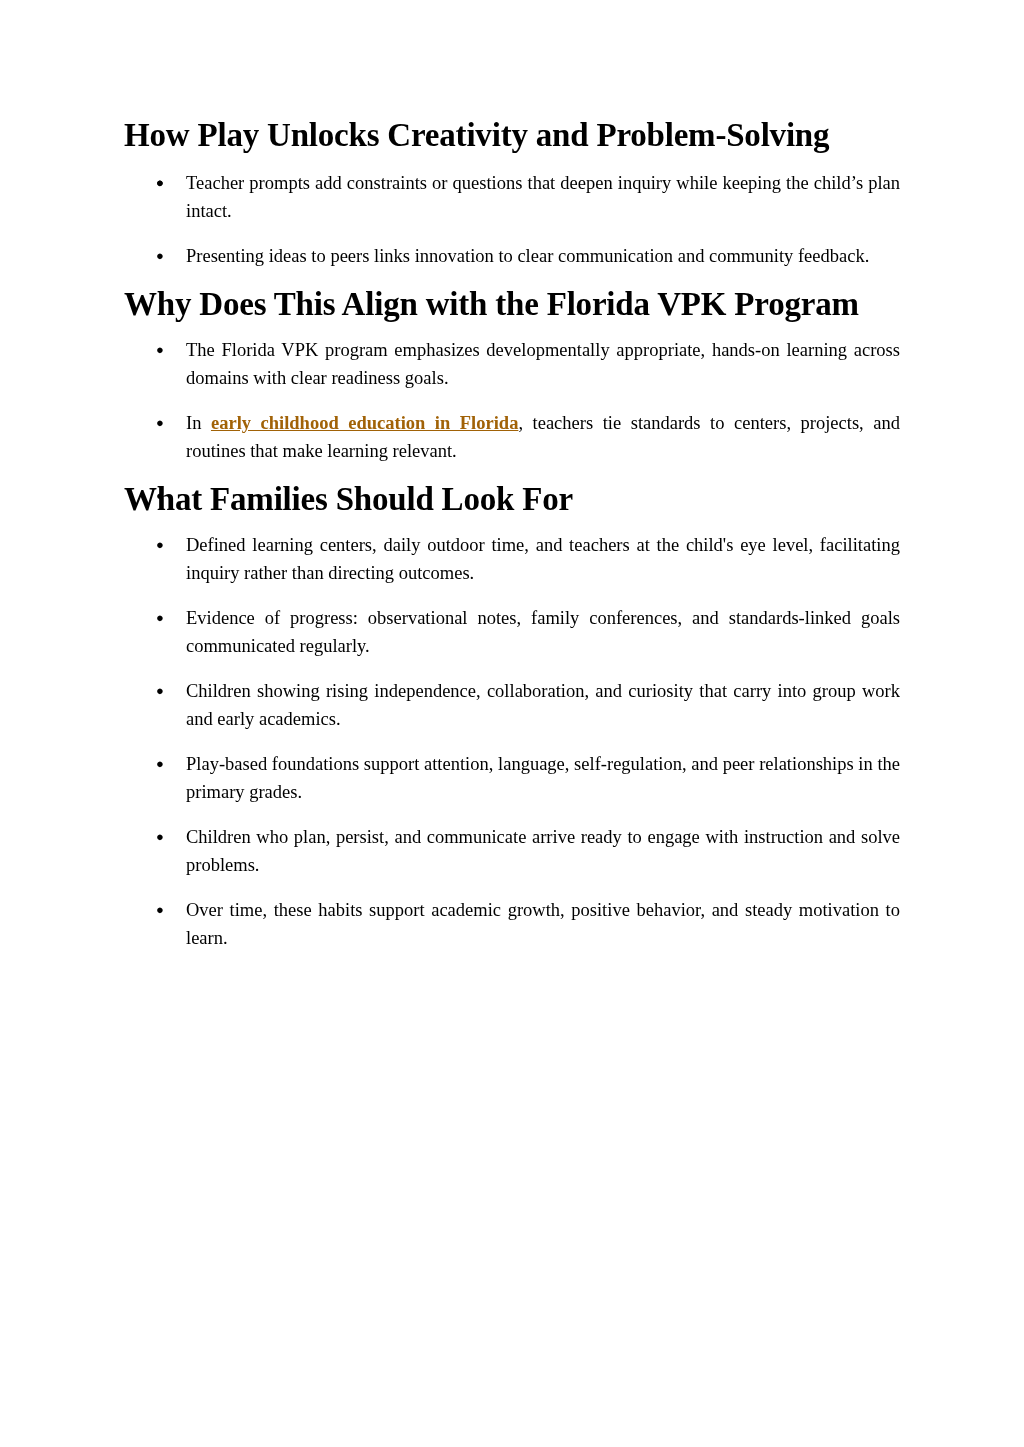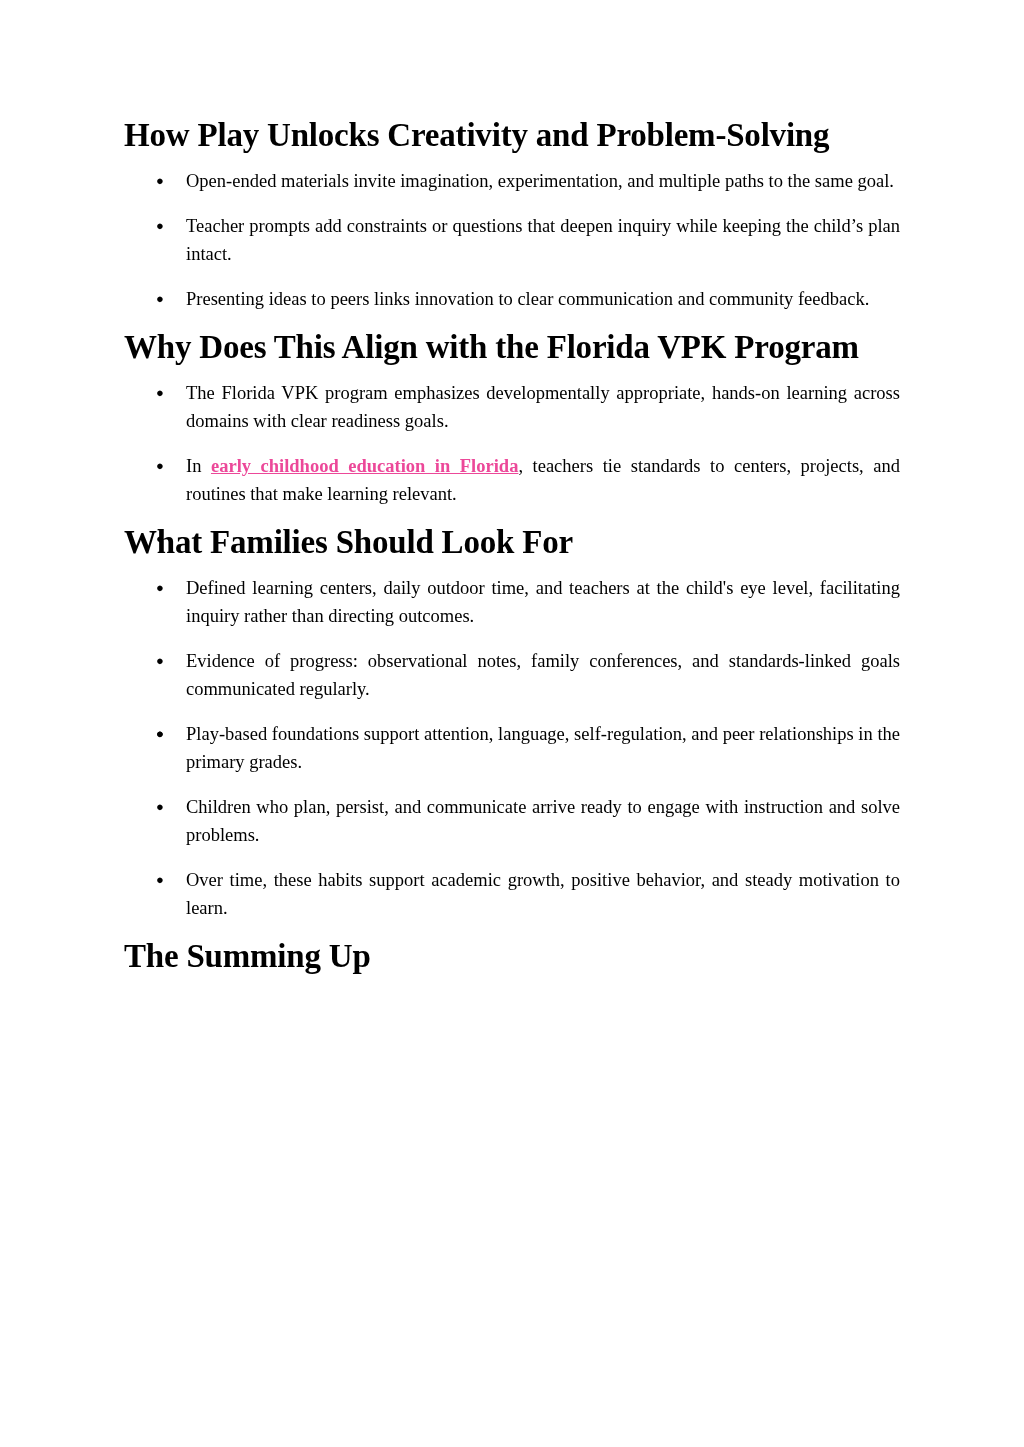--- a/index.html
+++ b/index.html
@@ -65,49 +65,48 @@
     }
   </style>
 </head>
 <body>
 
 <div class="page">
 
   <div class="section">
     <h2>How Play Unlocks Creativity and Problem-Solving</h2>
     <ul class="bullets">
-      <li><span class="bullet">●</span><span>Open-ended materials invite imagination, experimentation, and multiple paths to the same goal.</span></li>
+      <li><span class="bullet">●</span></li>
       <li><span class="bullet">●</span><span>Teacher prompts add constraints or questions that deepen inquiry while keeping the child’s plan intact.</span></li>
       <li><span class="bullet">●</span><span>Presenting ideas to peers links innovation to clear communication and community feedback.</span></li>
     </ul>
   </div>
 
   <div class="section">
     <h2>Why Does This Align with the Florida VPK Program</h2>
     <ul class="bullets">
       <li><span class="bullet">●</span><span>The Florida VPK program emphasizes developmentally appropriate, hands-on learning across domains with clear readiness goals.</span></li>
-      <li><span class="bullet">●</span><span>In </span><a class="inline-link" href="#" style="color: #ec4899; font-family: Liberation Serif, serif;">early childhood education in Florida</a><span>, teachers tie standards to centers, projects, and routines that make learning relevant.</span></li>
+      <li><span class="bullet">●</span><span>In </span><a class="inline-link" href="#" style="color: #a16207; font-family: Liberation Serif, serif;">early childhood education in Florida</a><span>, teachers tie standards to centers, projects, and routines that make learning relevant.</span></li>
       <li><span class="bullet">●</span></li>
     </ul>
   </div>
 
   <div class="section">
     <h2>What Families Should Look For</h2>
     <ul class="bullets">
       <li><span class="bullet">●</span><span>Defined learning centers, daily outdoor time, and teachers at the child's eye level, facilitating inquiry rather than directing outcomes.</span></li>
       <li><span class="bullet">●</span><span>Evidence of progress: observational notes, family conferences, and standards-linked goals communicated regularly.</span></li>
-      <li><span class="bullet">●</span></li>
+      <li><span class="bullet">●</span><span>Children showing rising independence, collaboration, and curiosity that carry into group work and early academics.</span></li>
     </ul>
   </div>
 
   <div class="section">
     <ul class="bullets">
       <li><span class="bullet">●</span><span>Play-based foundations support attention, language, self-regulation, and peer relationships in the primary grades.</span></li>
       <li><span class="bullet">●</span><span>Children who plan, persist, and communicate arrive ready to engage with instruction and solve problems.</span></li>
       <li><span class="bullet">●</span><span>Over time, these habits support academic growth, positive behavior, and steady motivation to learn.</span></li>
     </ul>
   </div>
 
   <div class="section">
-    <h2>The Summing Up</h2>
   </div>
 
 </div>
 
 </body></html>

